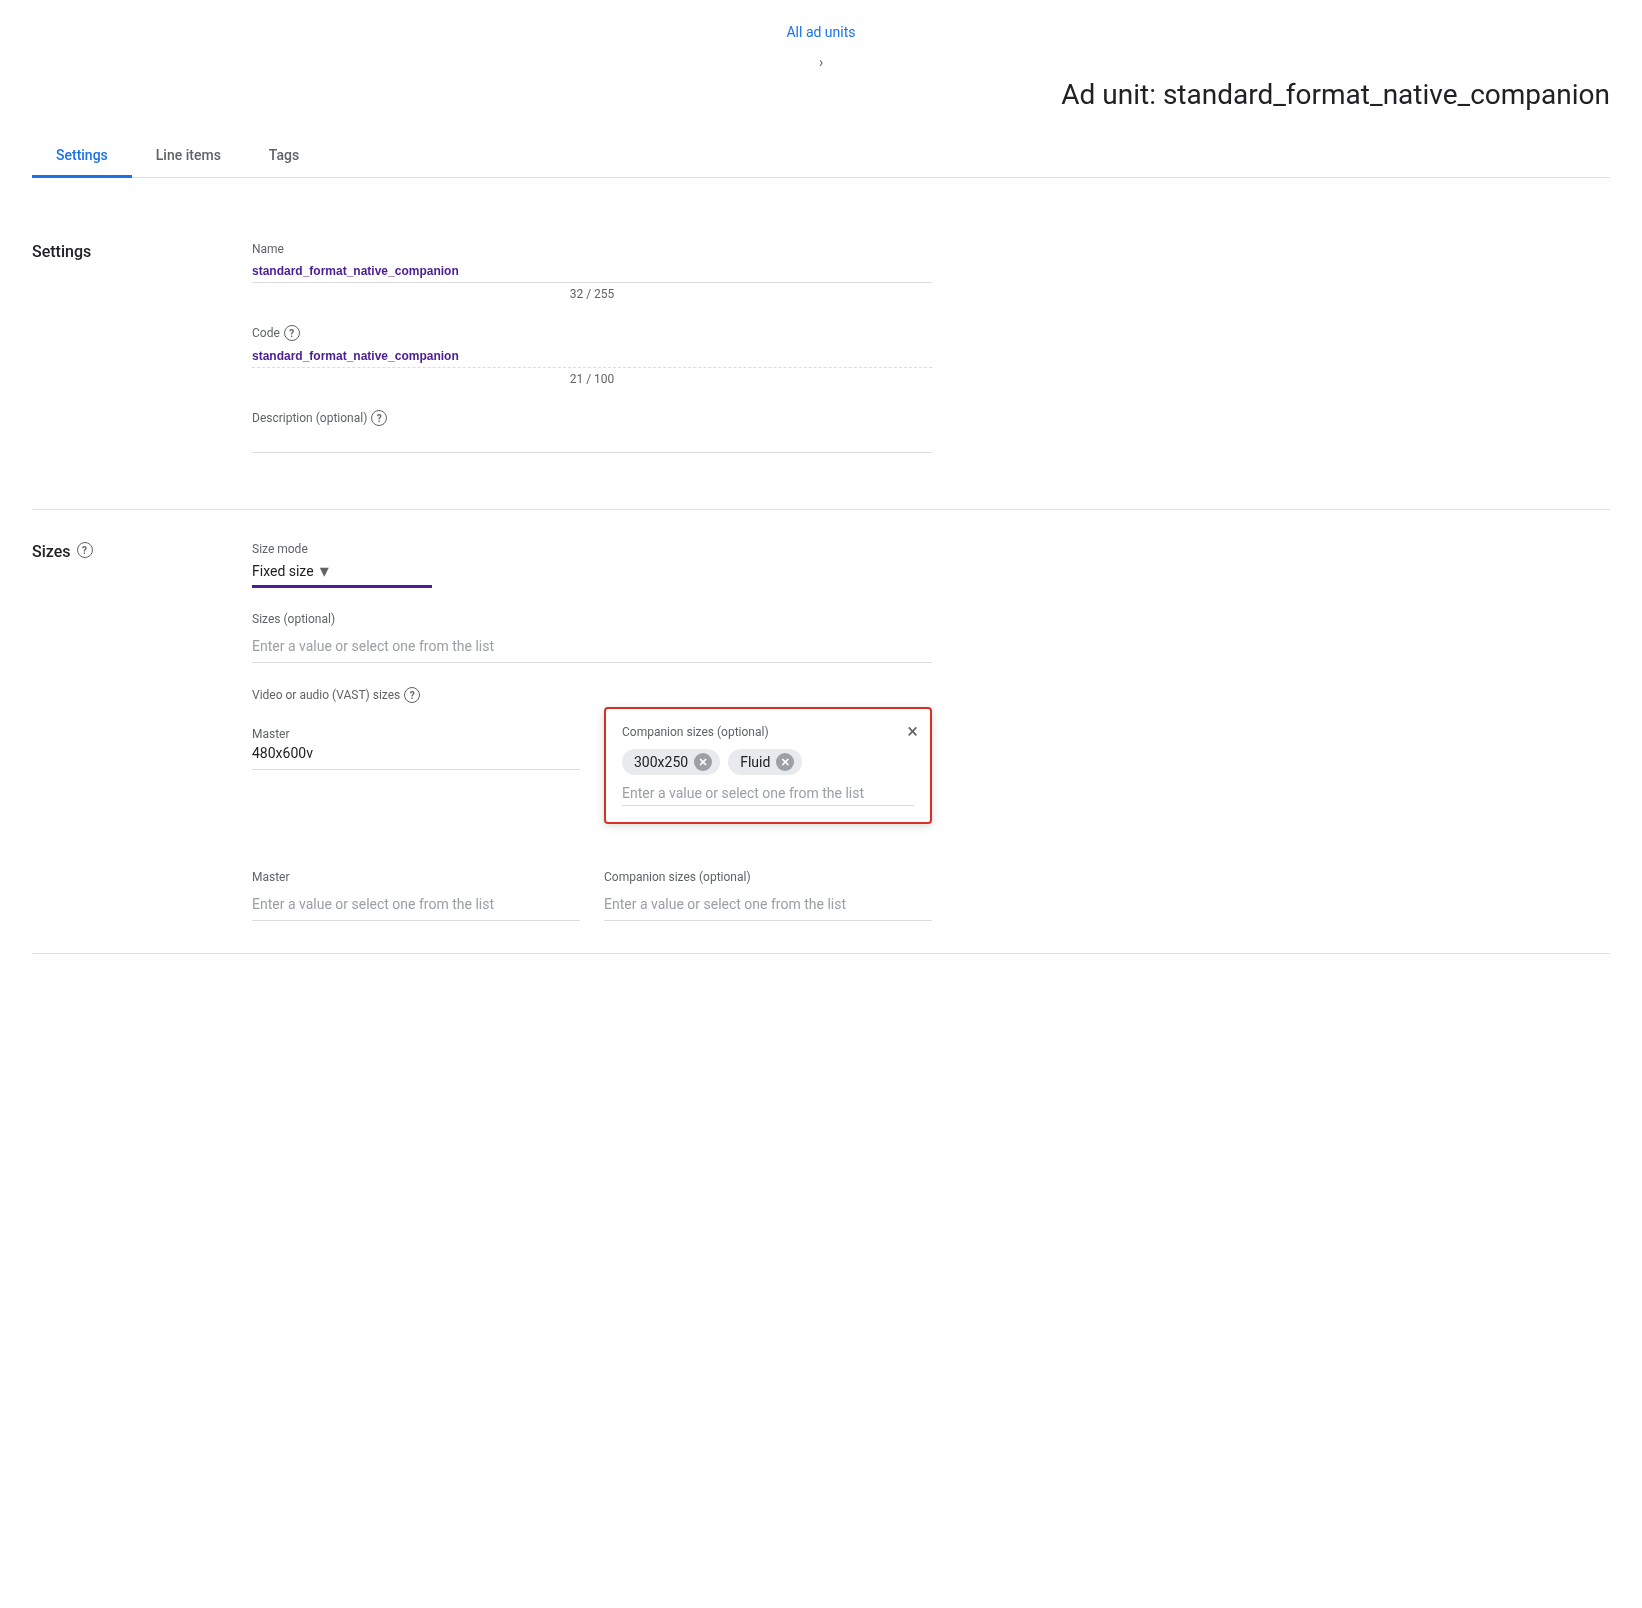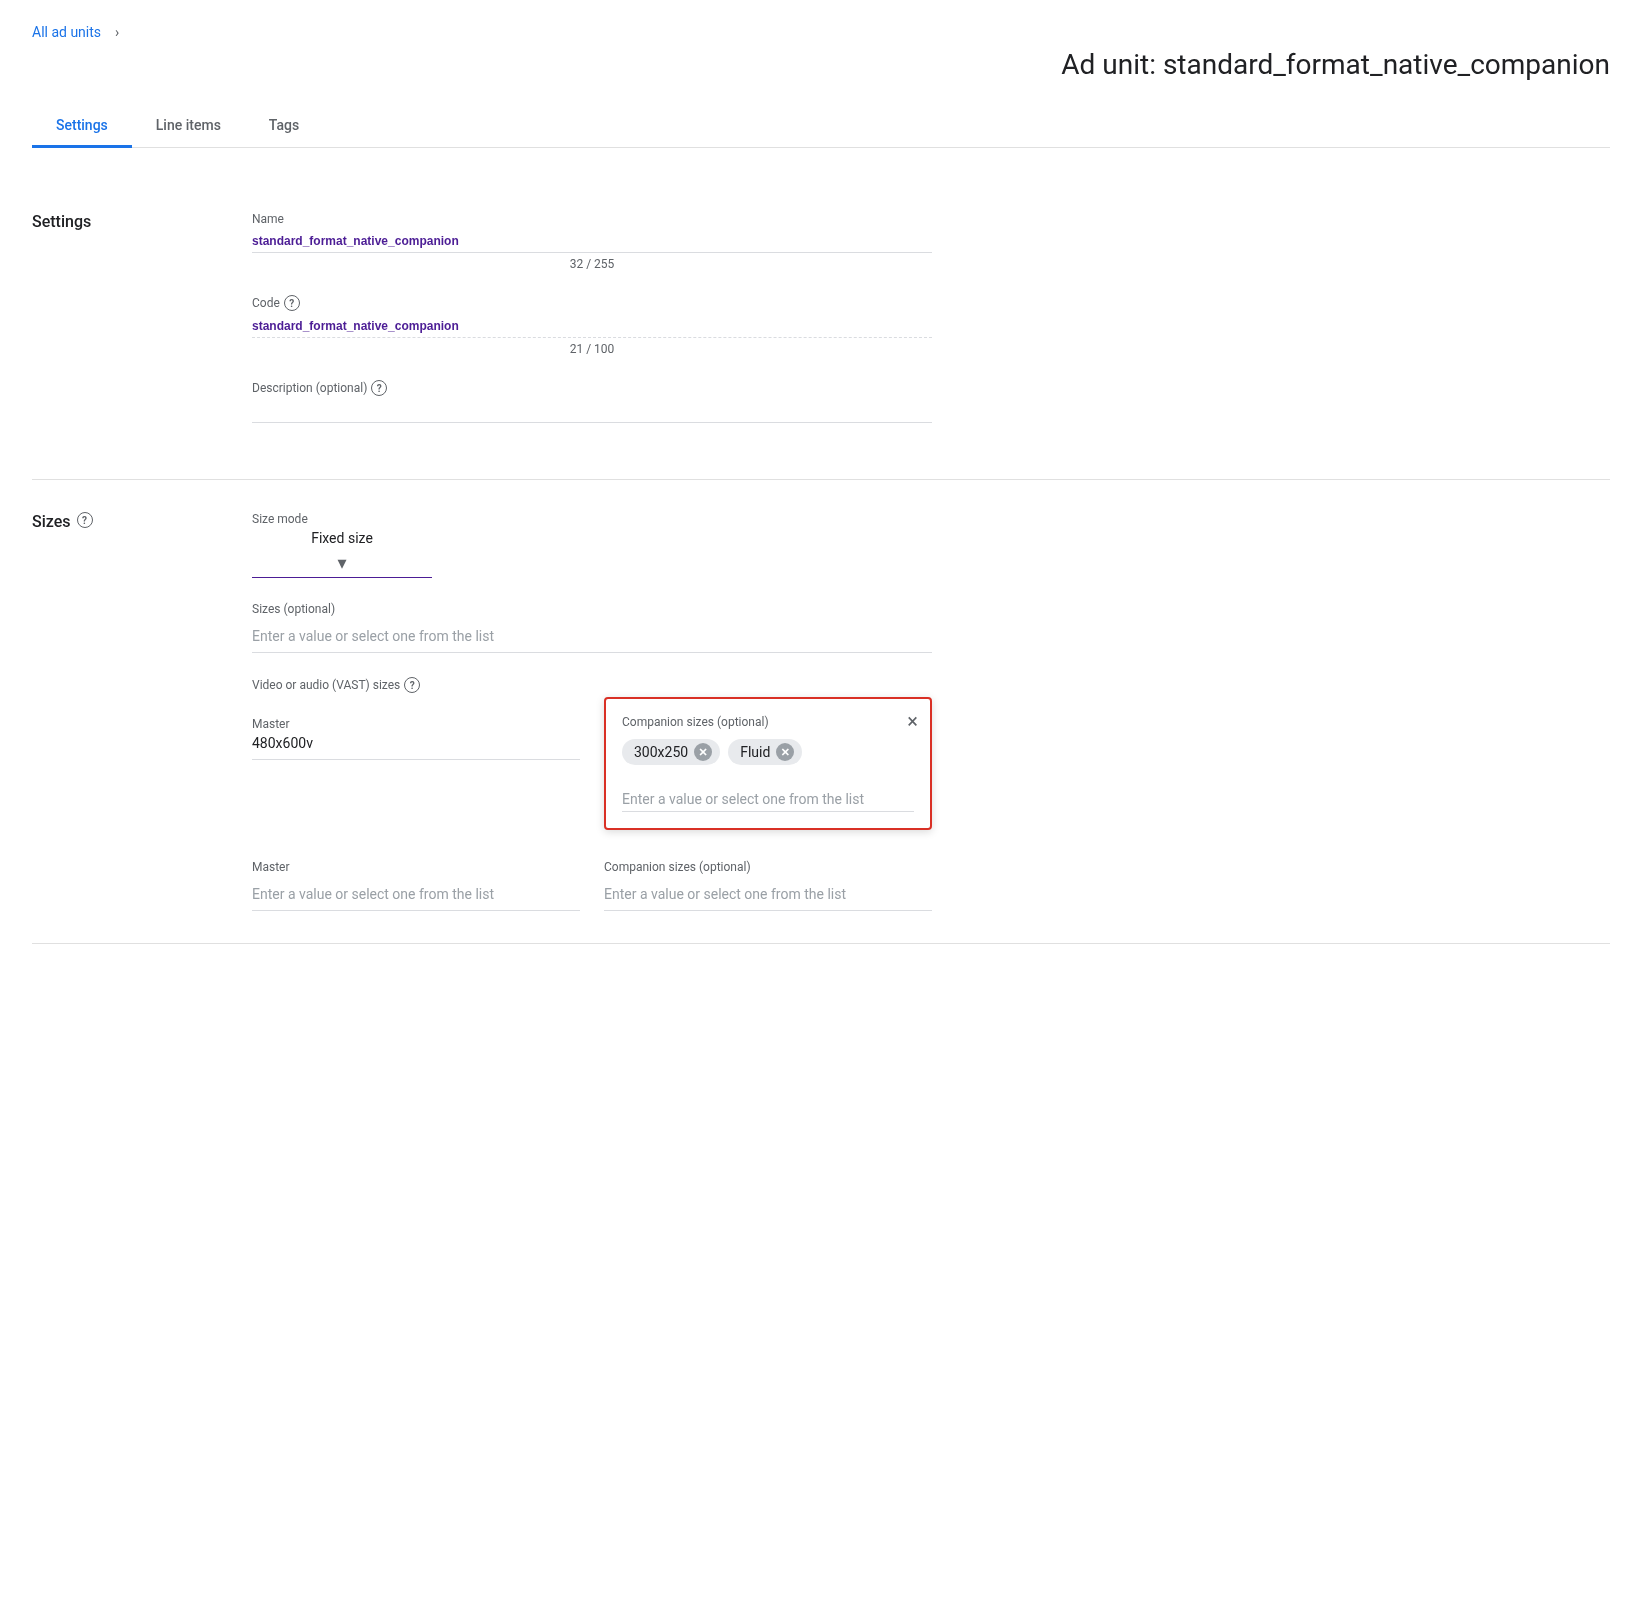--- a/index.html
+++ b/index.html
@@ -10,20 +10,21 @@
       background: #fff;
       padding: 24px 32px;
       max-width: 1642px;
     }
 
     .breadcrumb {
       display: flex;
       align-items: center;
       gap: 14px;
       margin-bottom: 8px;
+      flex-direction: column;
     }
     .breadcrumb-link {
       color: #1a73e8;
       font-size: 14px;
       cursor: pointer;
       text-decoration: none;
     }
     .breadcrumb-chevron {
       color: #5f6368;
       font-size: 14px;
@@ -129,24 +130,23 @@
     }
 
     .size-mode-select {
       display: flex;
       align-items: center;
       gap: 6px;
       font-size: 14px;
       color: #202124;
       cursor: pointer;
       padding-bottom: 4px;
-      border-bottom: 1px solid #4c1d95;
+      border-bottom: 3px solid #4c1d95;
       width: fit-content;
       min-width: 180px;
-      flex-direction: column;
     }
     .dropdown-arrow {
       font-size: 18px;
       color: #5f6368;
     }
 
     .sizes-input-field {
       border-bottom: 1px solid #dadce0;
       padding: 8px 0;
       font-size: 14px;
@@ -179,21 +179,21 @@
     .companion-popup-title {
       font-size: 12px;
       color: #5f6368;
       margin-bottom: 10px;
     }
     .companion-chips {
       display: flex;
       flex-wrap: wrap;
       gap: 8px;
       align-items: center;
-      margin-bottom: 22px;
+      margin-bottom: 6px;
     }
     .chip {
       display: inline-flex;
       align-items: center;
       gap: 6px;
       background: #e8eaed;
       border-radius: 16px;
       padding: 4px 8px 4px 12px;
       font-size: 14px;
       color: #202124;

